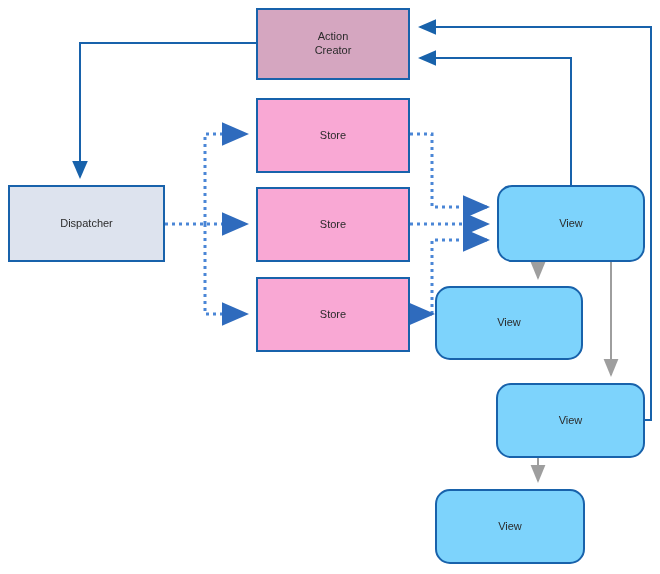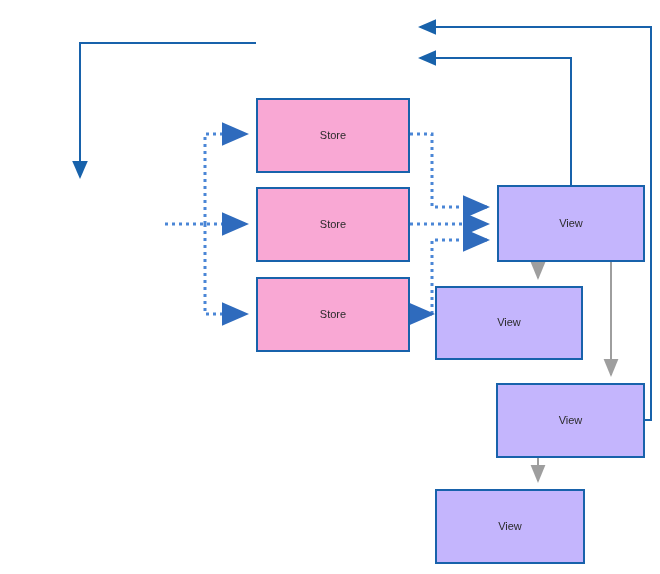--- a/index.html
+++ b/index.html
@@ -6,21 +6,21 @@
   body{width:660px;height:574px;position:relative;overflow:hidden;
        font-family:"Liberation Sans",sans-serif;}
   #canvas{position:absolute;left:0;top:0;width:660px;height:574px;}
   .node{position:absolute;box-sizing:border-box;border:2px solid #1862ab;
         display:flex;align-items:center;justify-content:center;text-align:center;
         font-size:11px;line-height:1.25;color:#2b2b2b;}
   .node span{pointer-events:none;white-space:pre-line;}
   .n-action{background:#d5a6c0;}
   .n-dispatcher{background:#dde3ee;}
   .n-store{background:#f9a8d4;}
-  .n-view{background:#c4b5fd;}
+  .n-view{background:#7dd3fc;border-radius:15px;}
   svg{position:absolute;left:0;top:0;width:660px;height:574px;overflow:visible;}
 </style>
 </head>
 <body>
 
 <div id="canvas">
 
   <svg xmlns="http://www.w3.org/2000/svg" viewBox="0 0 660 574">
     <defs>
       <marker id="m-solid" markerWidth="9" markerHeight="9" refX="8" refY="4.5" orient="auto">
@@ -50,21 +50,28 @@
       <path d="M410,314 L432,314" marker-end="url(#m-dot)"></path>
     </g>
 
     <g fill="none" stroke="#9e9e9e" stroke-width="2">
       <path d="M538,262 L538,278" marker-end="url(#m-gray)"></path>
       <path d="M611,262 L611,375" marker-end="url(#m-gray)"></path>
       <path d="M538,458 L538,481" marker-end="url(#m-gray)"></path>
     </g>
   </svg>
 
+  <div class="node n-action" style="left:256px;top:8px;width:154px;height:72px;">
+    <span>Action
+Creator</span>
+  </div>
 
+  <div class="node n-dispatcher" style="left:8px;top:185px;width:157px;height:77px;">
+    <span>Dispatcher</span>
+  </div>
 
   <div class="node n-store" style="left:256px;top:98px;width:154px;height:75px;">
     <span>Store</span>
   </div>
 
   <div class="node n-store" style="left:256px;top:187px;width:154px;height:75px;">
     <span>Store</span>
   </div>
 
   <div class="node n-store" style="left:256px;top:277px;width:154px;height:75px;">

